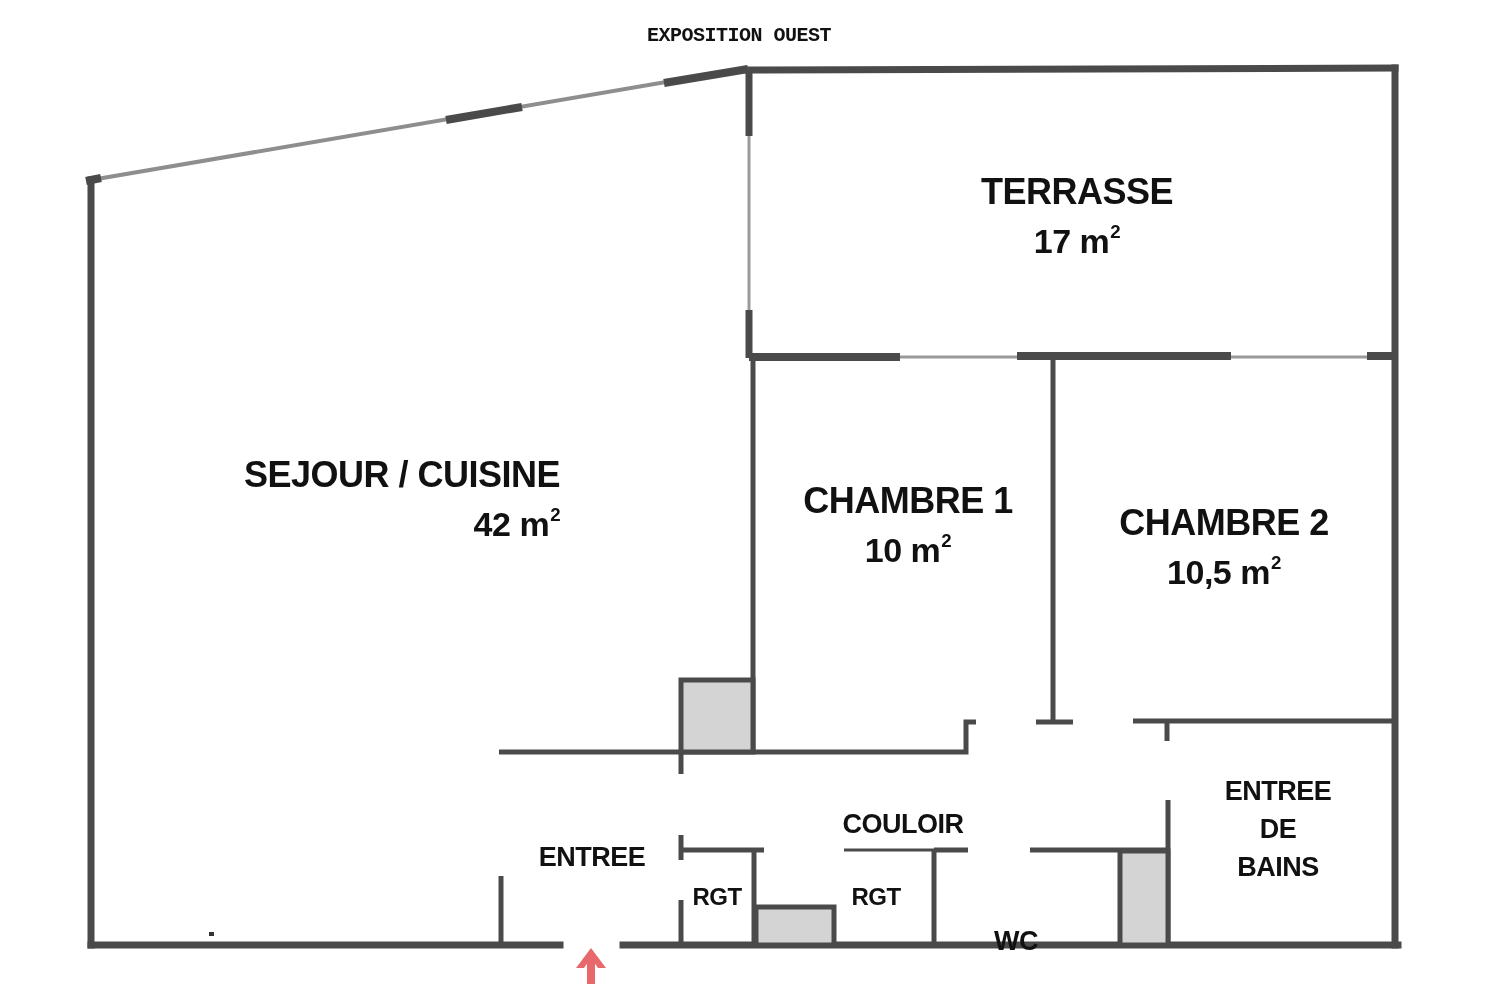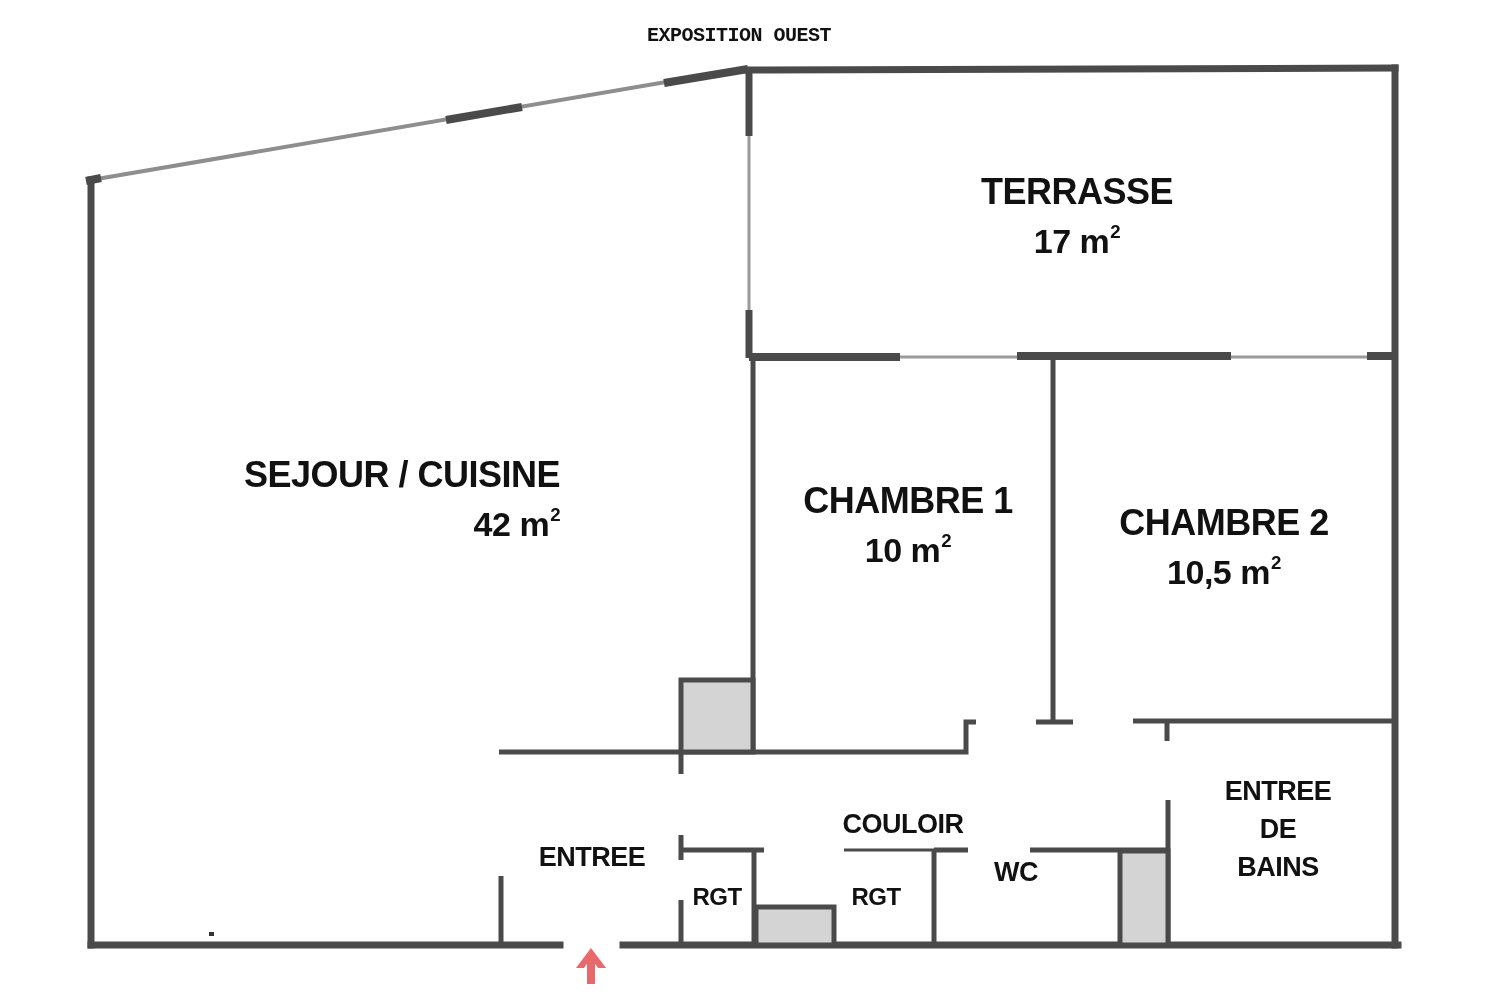--- a/index.html
+++ b/index.html
@@ -121,19 +121,19 @@
 
 <div class="label" style="left:1224px; top:503px;">
   <div class="room-name">CHAMBRE 2</div>
   <div class="room-area"><span>10,5</span> <span>m</span><sup>2</sup></div>
 </div>
 
 <div class="label small-name" style="left:903px; top:805px;text-align:center;">COULOIR</div>
 <div class="label small-name" style="left:592px; top:838px;">ENTREE</div>
 <div class="label tiny-name" style="left:717px; top:885px;">RGT</div>
 <div class="label tiny-name" style="left:876px; top:885px;">RGT</div>
-<div class="label small-name" style="left:1016px; top:853px;">WC</div>
+<div class="label small-name" style="left:1016px; top:922px;">WC</div>
 
 <div class="label small-name" style="left:1278px; top:772px;">
   <div>ENTREE</div>
   <div>DE</div>
   <div>BAINS</div>
 </div>
 
 </body></html>

